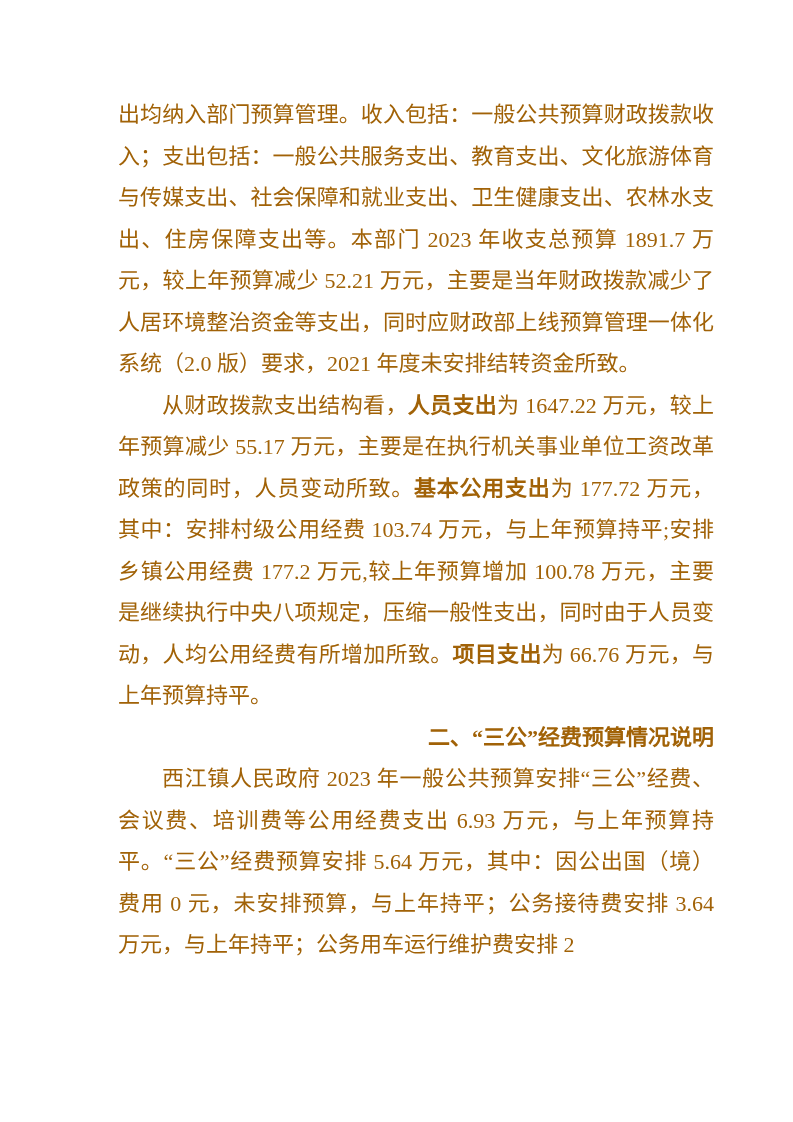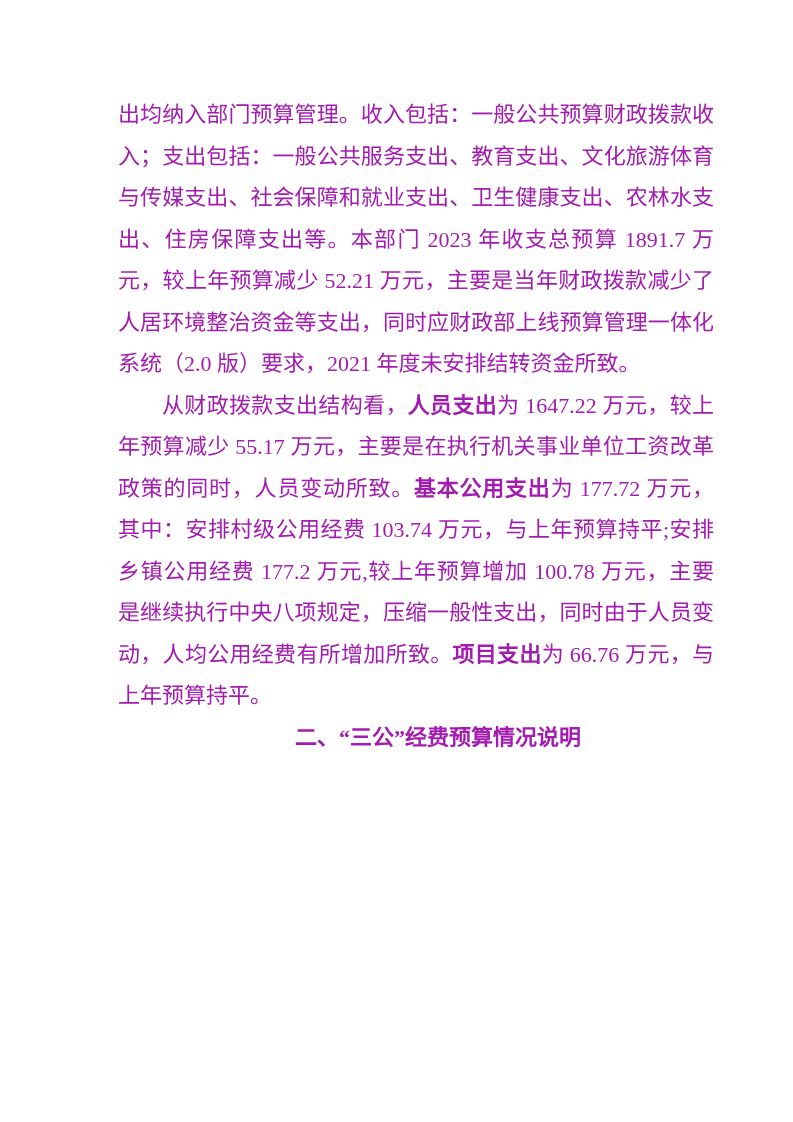--- a/index.html
+++ b/index.html
@@ -6,21 +6,21 @@
     margin: 0;
     padding: 0;
     background: #ffffff;
   }
   .page {
     position: relative;
     width: 793px;
     height: 1122px;
     background: #ffffff;
     overflow: hidden;
-    color: #a21caf;
+    color: #a16207;
     font-family: "Liberation Serif", "DejaVu Serif", serif;
   }
   .content {
     position: absolute;
     left: 118px;
     top: 94px;
     width: 596px;
   }
   p.para {
     margin: 0;
@@ -29,30 +29,31 @@
     line-height: 41.5px;
     text-align: justify;
     text-justify: inter-ideograph;
   }
   p.para.indent {
     text-indent: 2em;
   }
   p.para.heading {
     font-family: "Liberation Sans", "DejaVu Sans", sans-serif;
     font-weight: 700;
-    text-align: center;
+    text-align: right;
   }
   span.run { font-weight: inherit; }
   span.run.b {
     font-family: Liberation Serif, serif;
     font-weight: 700;
   }
 </style>
 </head>
 <body>
 
 <div class="page">
   <div class="content" id="doc-content">
       <p class="para"><span class="run">出均纳入部门预算管理。收入包括：一般公共预算财政拨款收入；支出包括：一般公共服务支出、教育支出、文化旅游体育与传媒支出、社会保障和就业支出、卫生健康支出、农林水支出、住房保障支出等。本部门 2023 年收支总预算 1891.7 万元，较上年预算减少 52.21 万元，主要是当年财政拨款减少了人居环境整治资金等支出，同时应财政部上线预算管理一体化系统（2.0 版）要求，2021 年度未安排结转资金所致。</span></p>
       <p class="para indent"><span class="run">从财政拨款支出结构看，</span><span class="run b">人员支出</span><span class="run">为 1647.22 万元，较上年预算减少 55.17 万元，主要是在执行机关事业单位工资改革政策的同时，人员变动所致。</span><span class="run b">基本公用支出</span><span class="run">为 177.72 万元，其中：安排村级公用经费 103.74 万元，与上年预算持平;安排乡镇公用经费 177.2 万元,较上年预算增加 100.78 万元，主要是继续执行中央八项规定，压缩一般性支出，同时由于人员变动，人均公用经费有所增加所致。</span><span class="run b">项目支出</span><span class="run">为 66.76 万元，与上年预算持平。</span></p>
       <p class="para indent heading"><span class="run b">二、“三公”经费预算情况说明</span></p>
+      <p class="para indent"><span class="run">西江镇人民政府 2023 年一般公共预算安排“三公”经费、会议费、培训费等公用经费支出 6.93 万元，与上年预算持平。“三公”经费预算安排 5.64 万元，其中：因公出国（境）费用 0 元，未安排预算，与上年持平；公务接待费安排 3.64 万元，与上年持平；公务用车运行维护费安排 2</span></p>
     </div>
 </div>
 
 </body></html>

